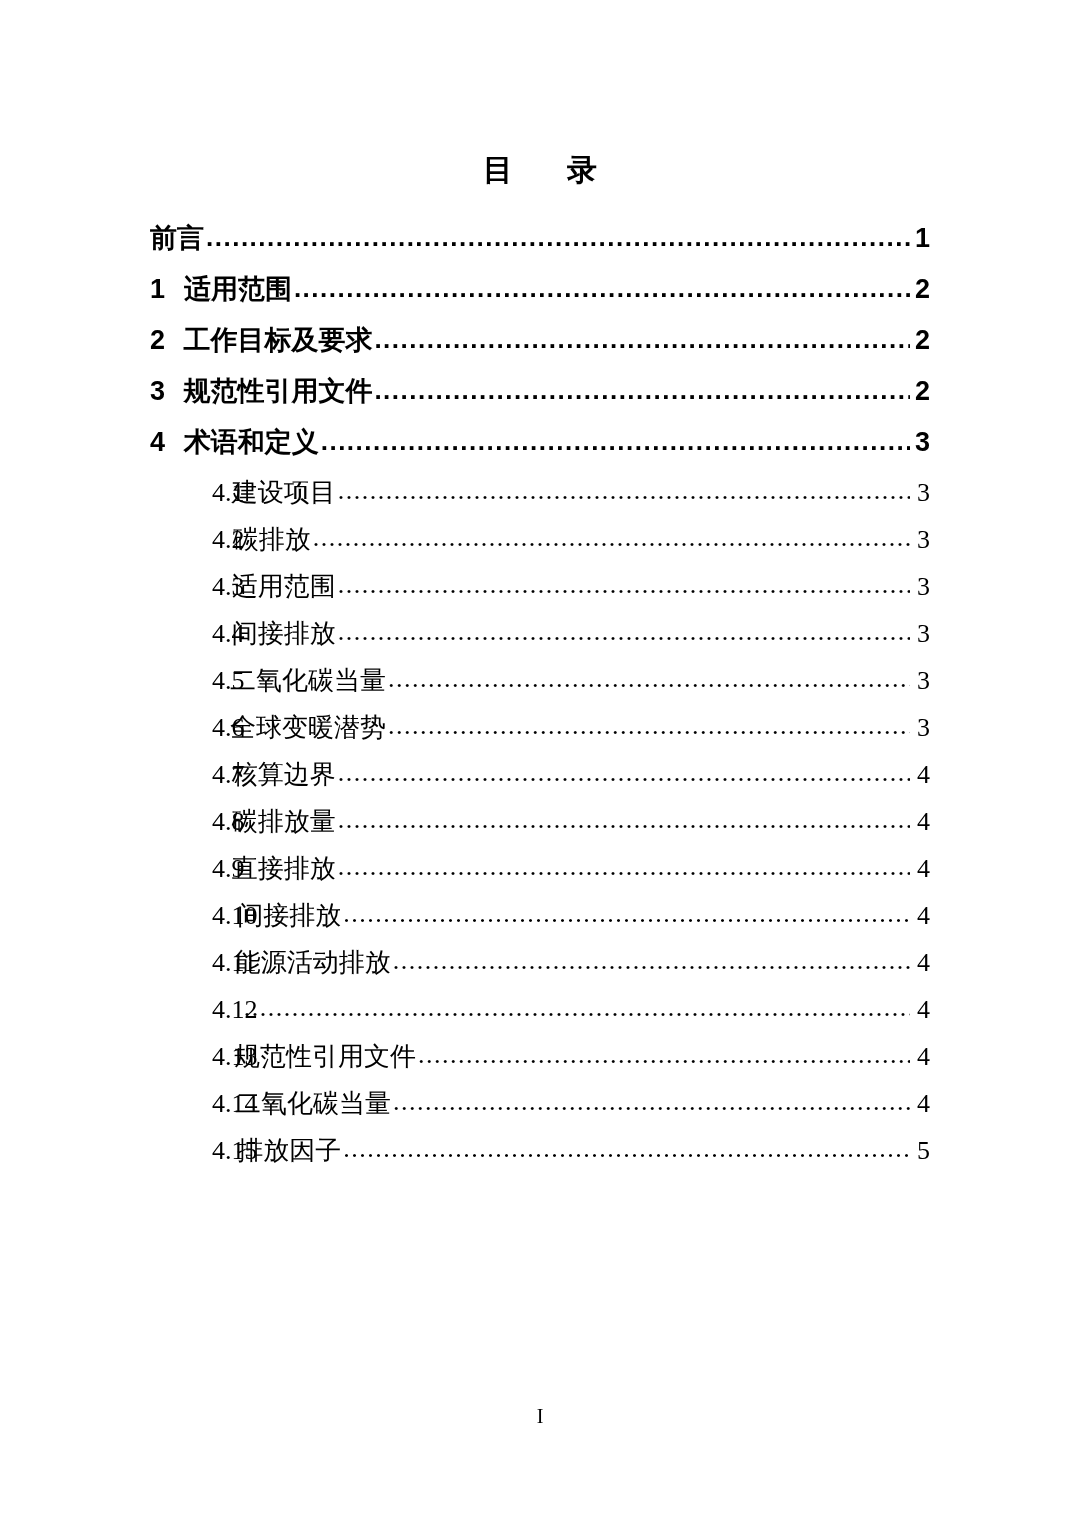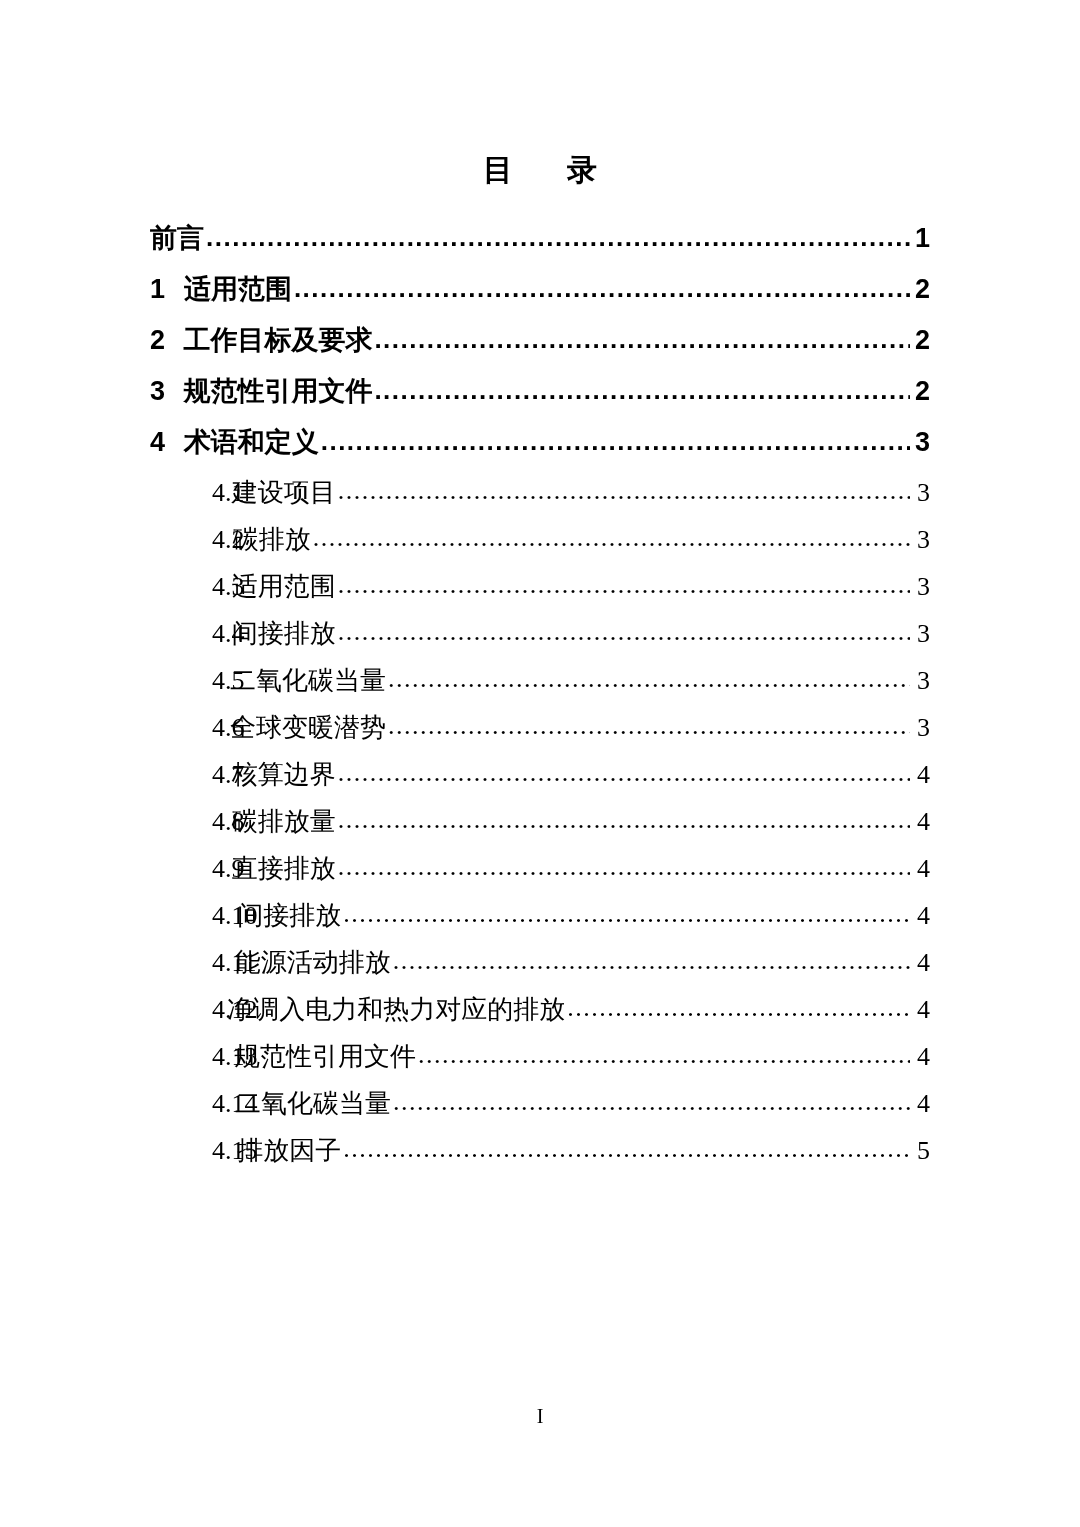--- a/index.html
+++ b/index.html
@@ -220,21 +220,20 @@
       <li class="toc-entry lvl2">
         <span class="num">4.11</span>
         <span class="gap-md"></span>
         <span class="label">能源活动排放</span>
         <span class="dots"></span>
         <span class="pageno">4</span>
       </li>
       <li class="toc-entry lvl2">
         <span class="num">4.12</span>
         <span class="gap-md"></span>
-        <span class="label">净调入电力和热力对应的排放</span>
         <span class="dots"></span>
         <span class="pageno">4</span>
       </li>
       <li class="toc-entry lvl2">
         <span class="num">4.13</span>
         <span class="gap-md"></span>
         <span class="label">规范性引用文件</span>
         <span class="dots"></span>
         <span class="pageno">4</span>
       </li>

